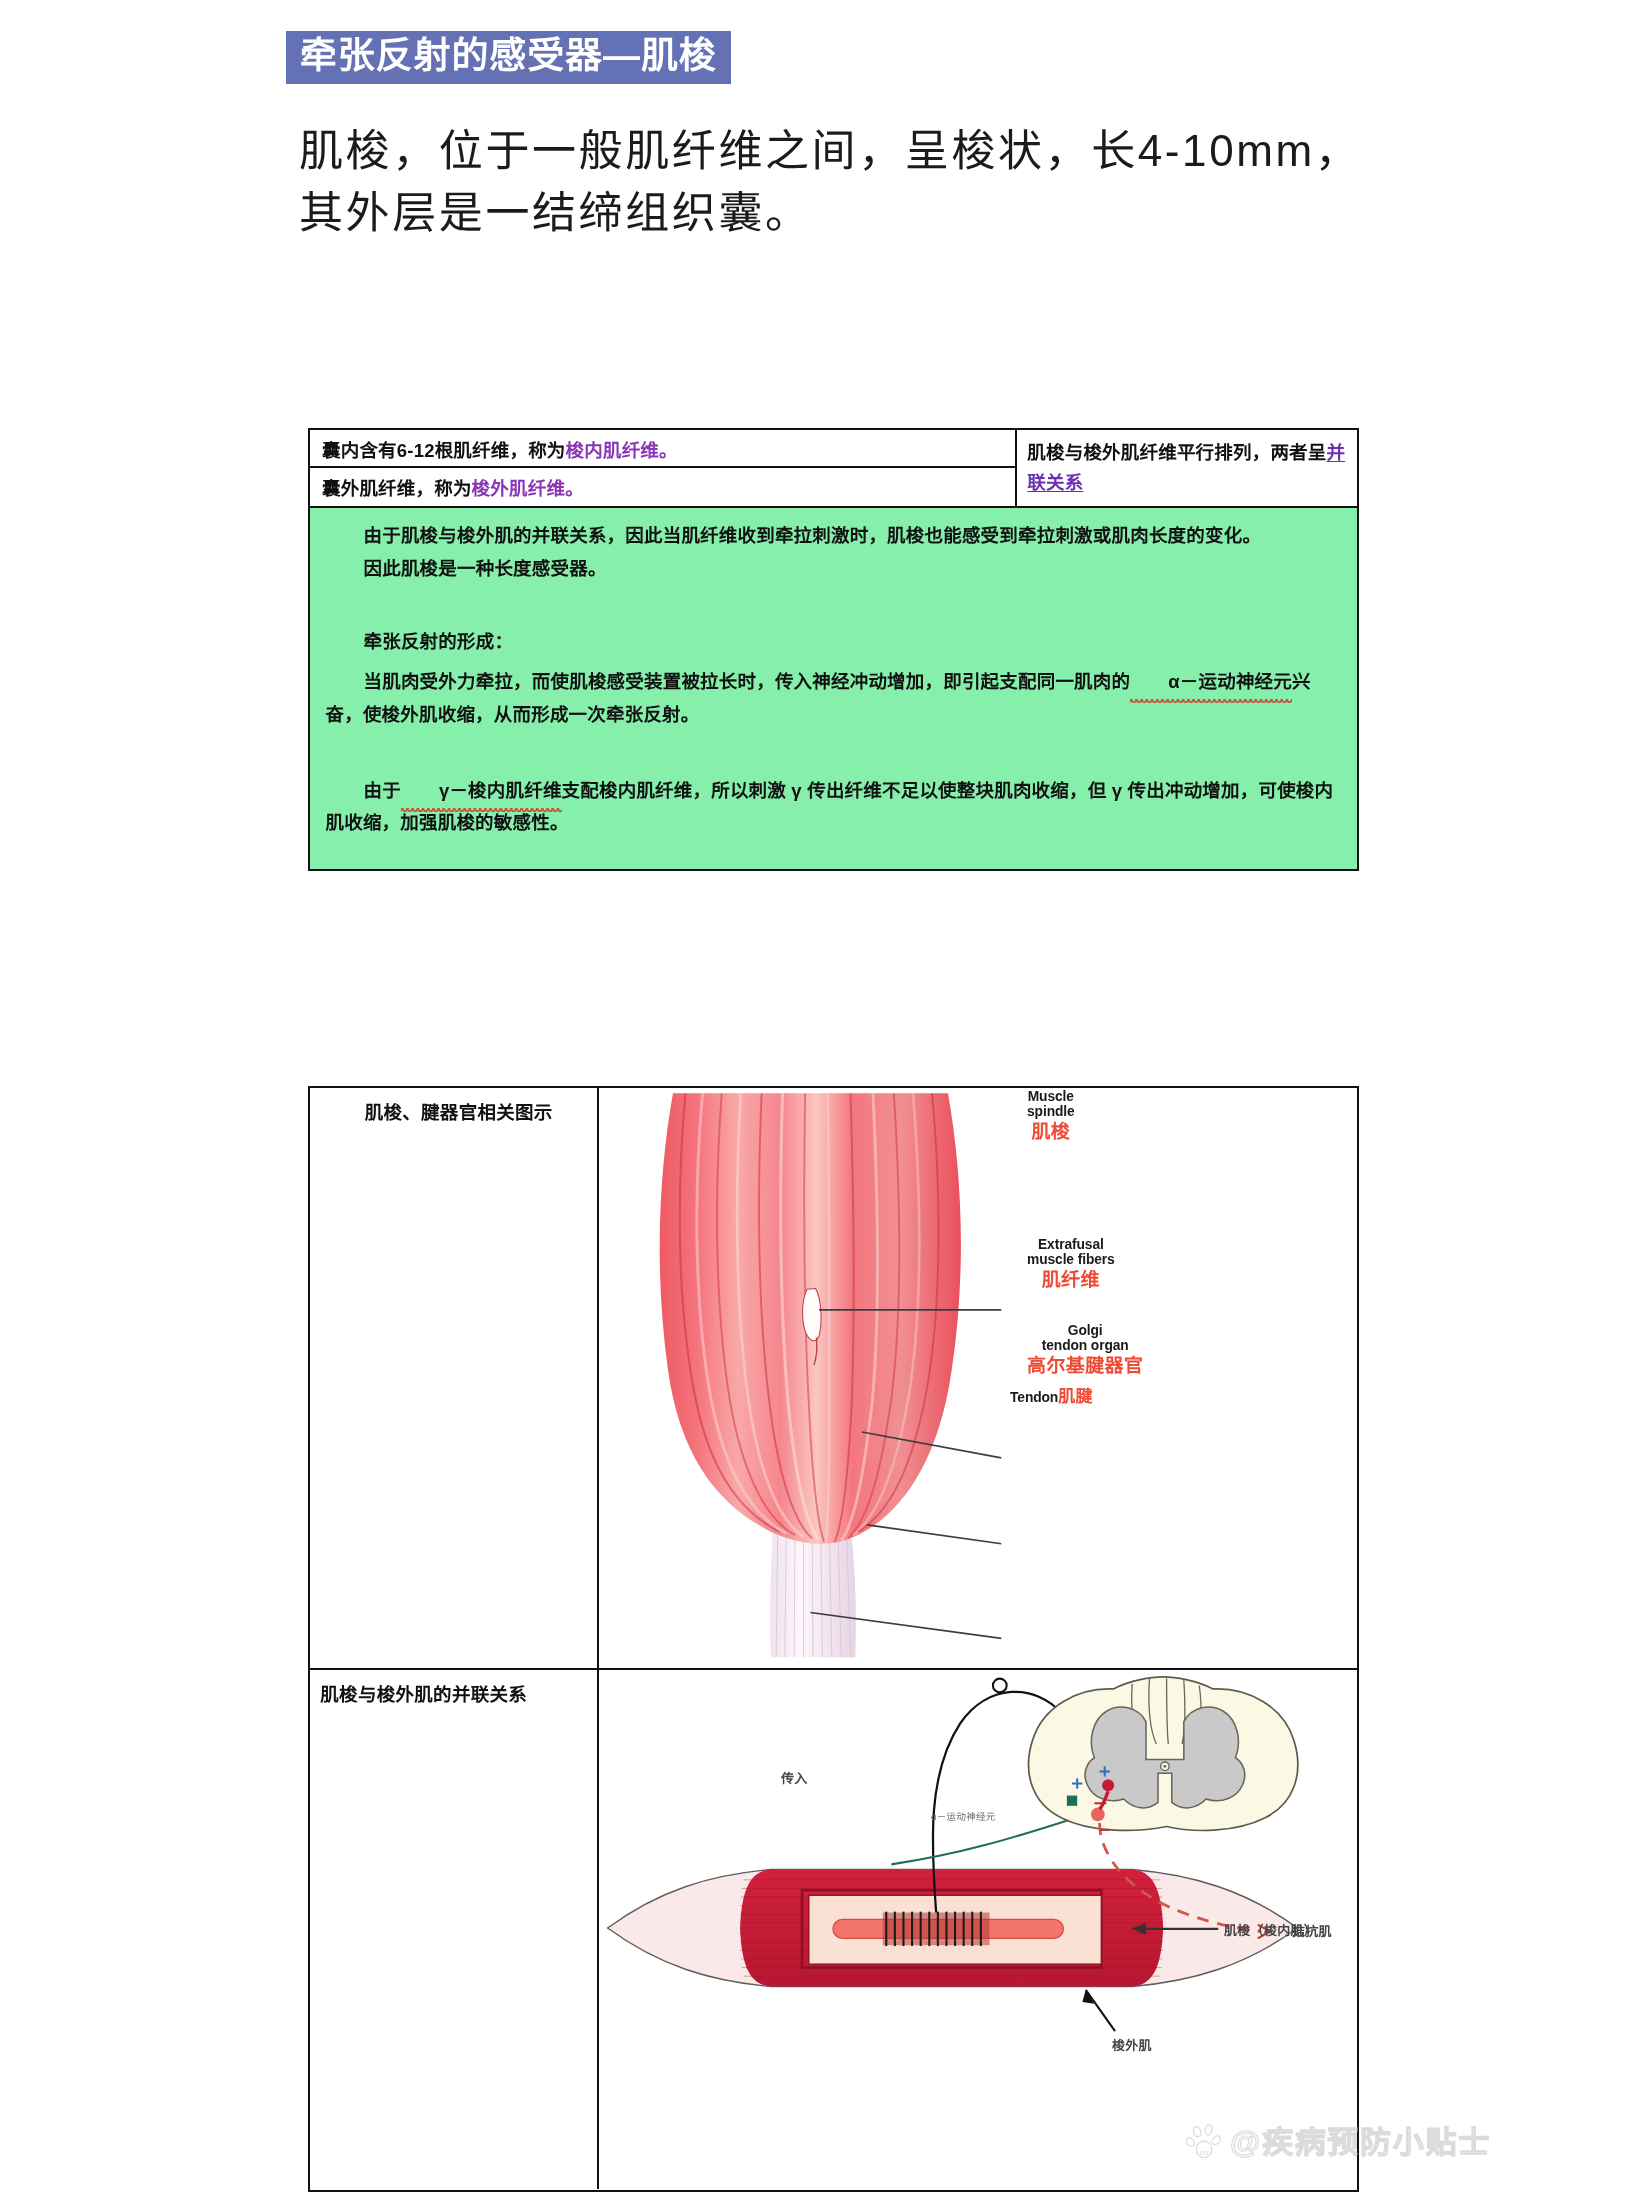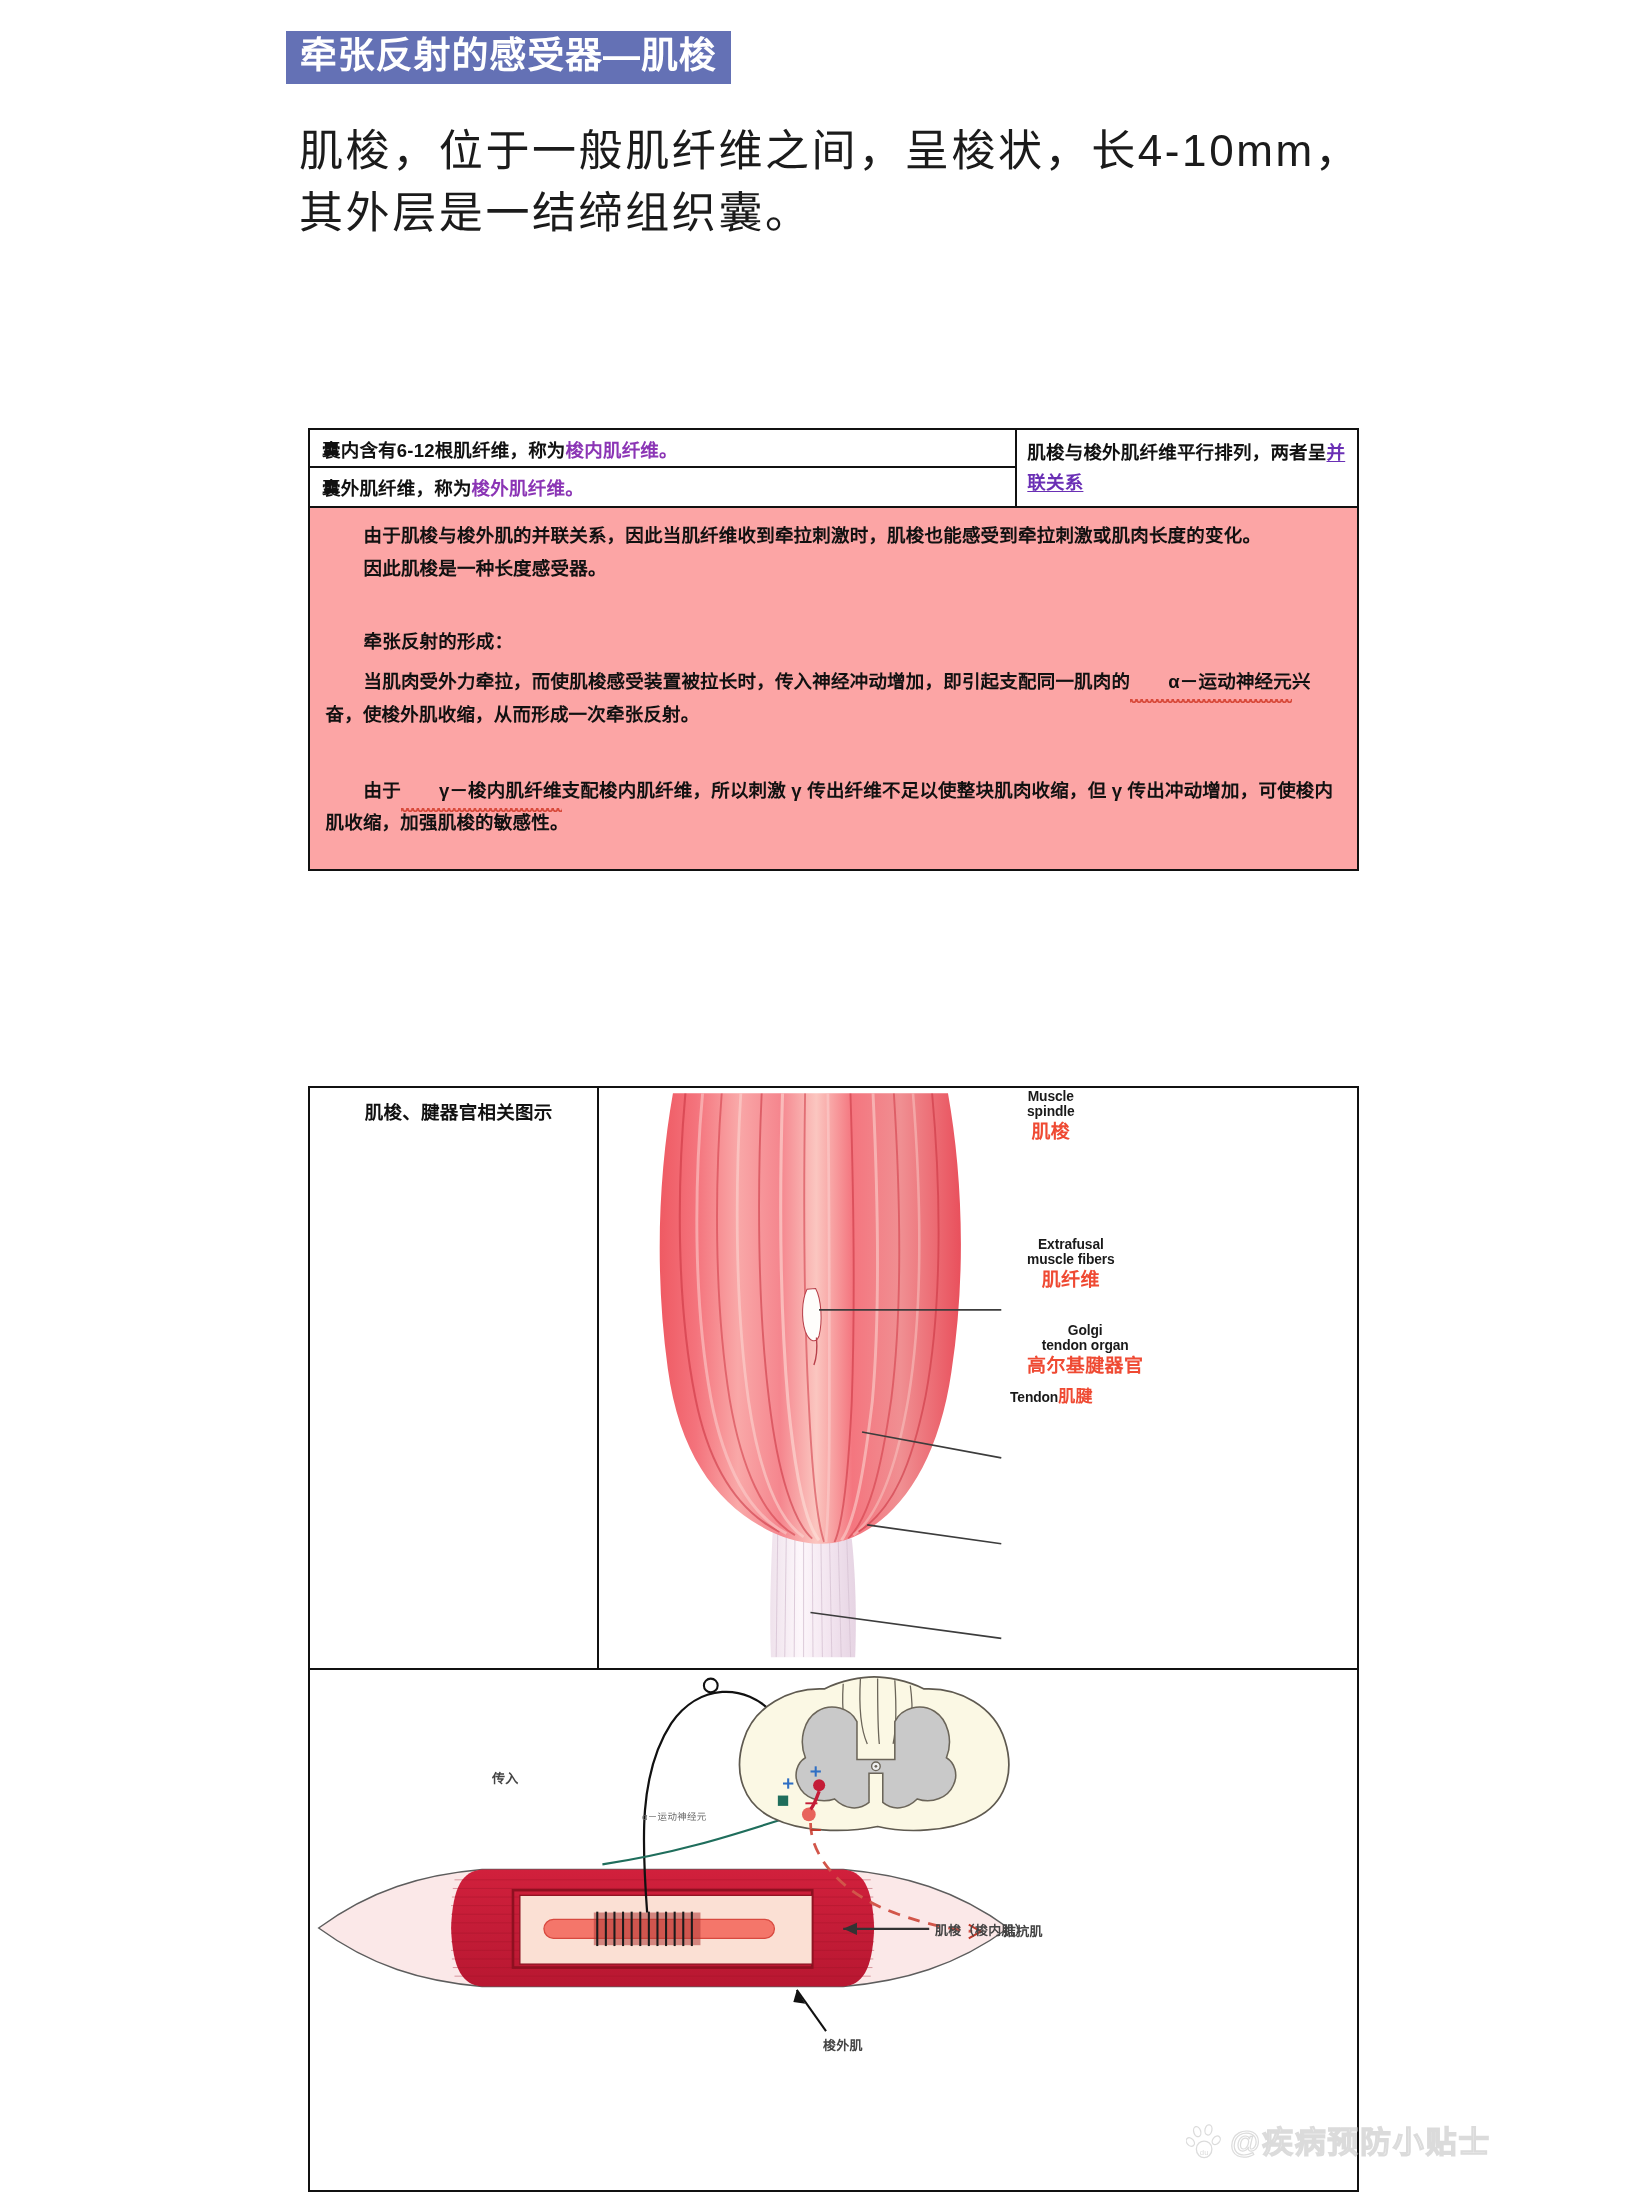--- a/index.html
+++ b/index.html
@@ -69,21 +69,21 @@
     font-weight:700;
     letter-spacing:0.2px;
     box-sizing:border-box;
     height:38px;
   }
   .hrow.top{border-bottom:2.6px solid #111;}
   .purple{color:#8b35b5;}
   .u-purple{color:#6a2fb5;text-decoration:underline;text-underline-offset:1.7px;}
 
   .tbody{
-    background:#fca5a5;
+    background:#86efac;
     padding:12px 15.5px 29px 15.5px;
     border-top:2.6px solid #111;
   }
   .tbody p{
     margin:0;
     font-size:18.5px;
     line-height:1.78;
     color:#111;
     font-weight:700;
     letter-spacing:0.2px;
@@ -324,20 +324,21 @@
         </div>
 
         <div class="lbl inline" style="left:411px;top:299px;">
           <span class="en">Tendon</span><span class="cn">肌腱</span>
         </div>
 
       </div>
     </div>
 
     <div class="figrow r2">
+      <div class="figcap">肌梭与梭外肌的并联关系</div>
       <div class="figbody">
 
         <svg class="reflex-art" viewBox="0 0 886 600">
           <defs>
             <linearGradient id="mband" x1="0" y1="0" x2="0" y2="1">
               <stop offset="0%" stop-color="#d1203c"></stop>
               <stop offset="50%" stop-color="#c41c37"></stop>
               <stop offset="100%" stop-color="#b81731"></stop>
             </linearGradient>
           </defs>

